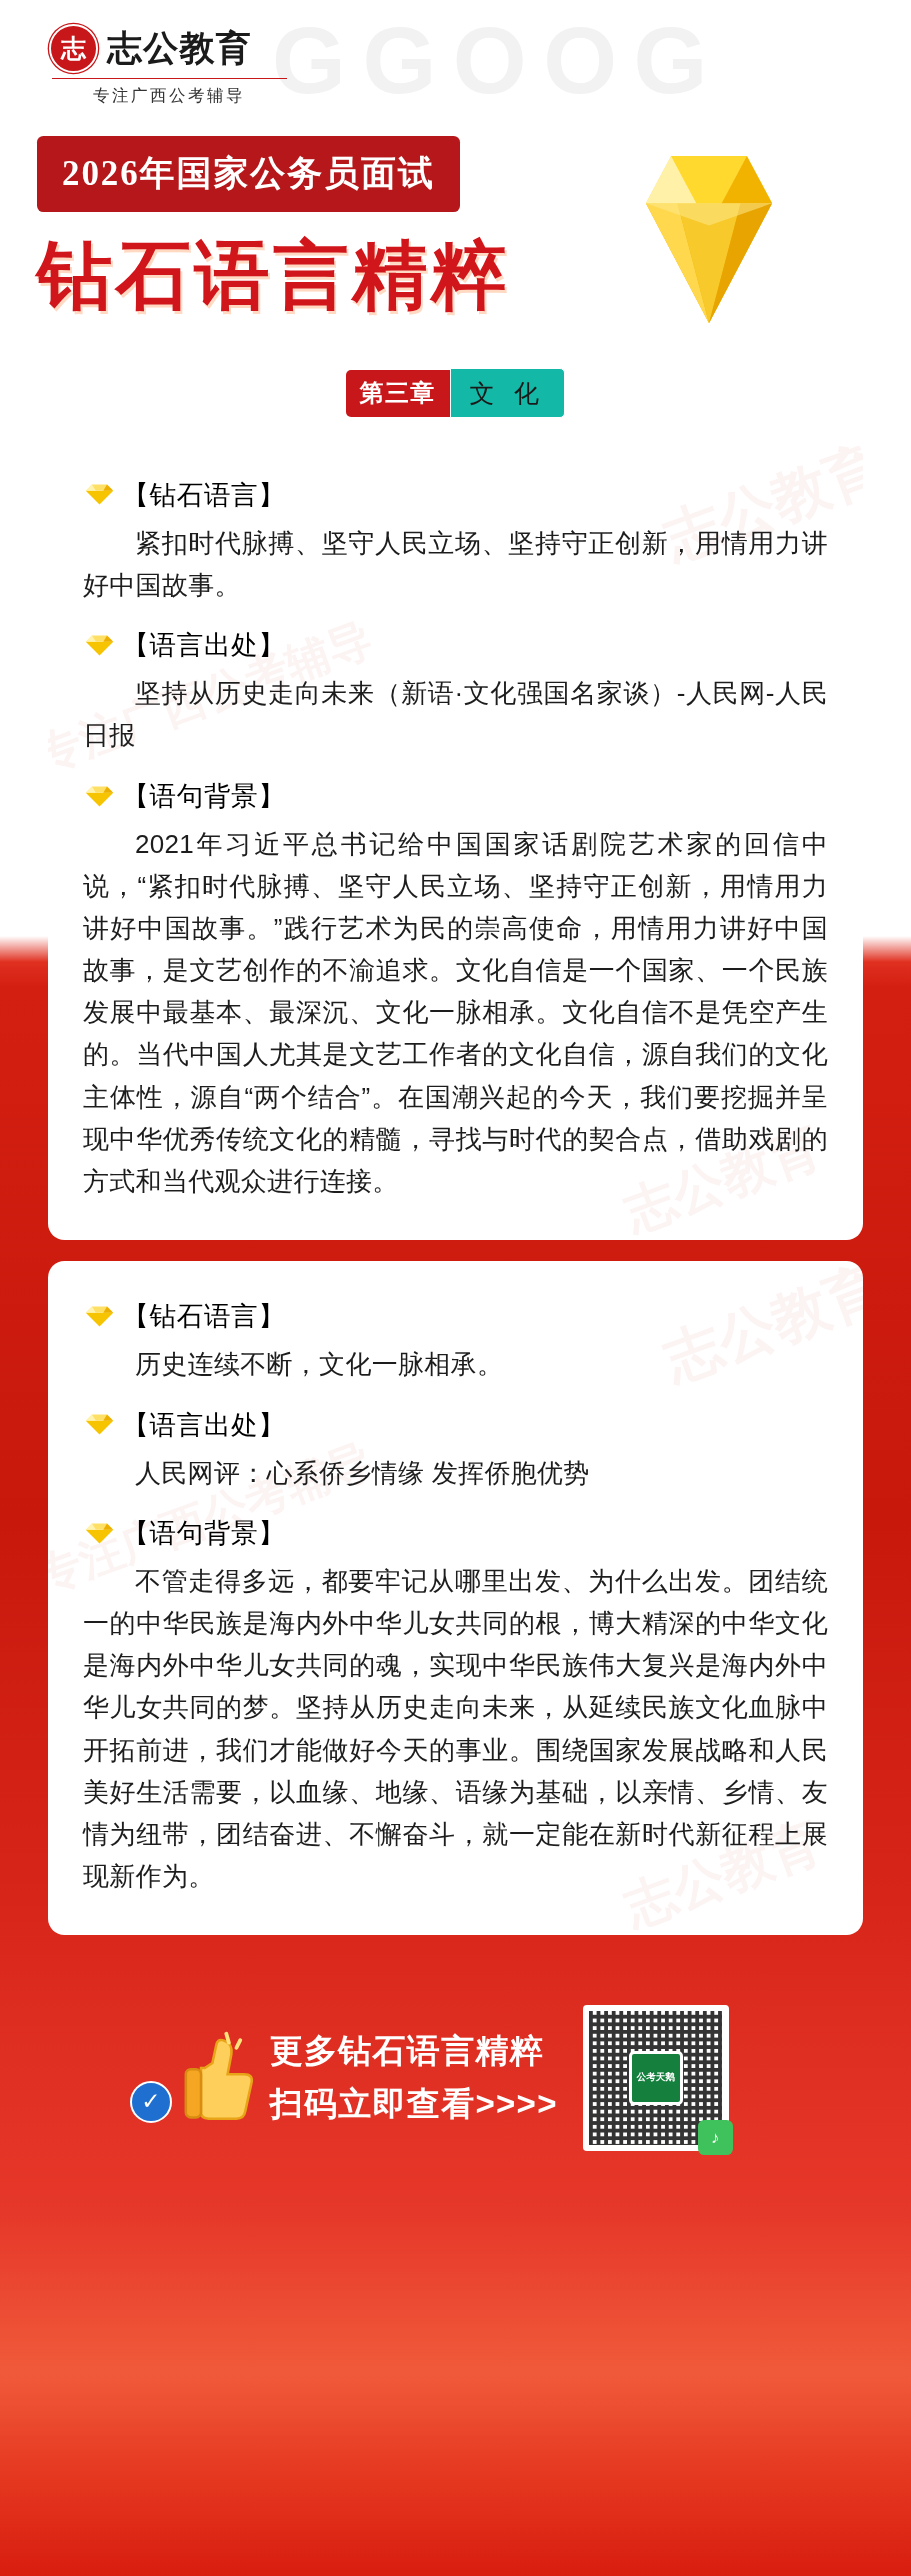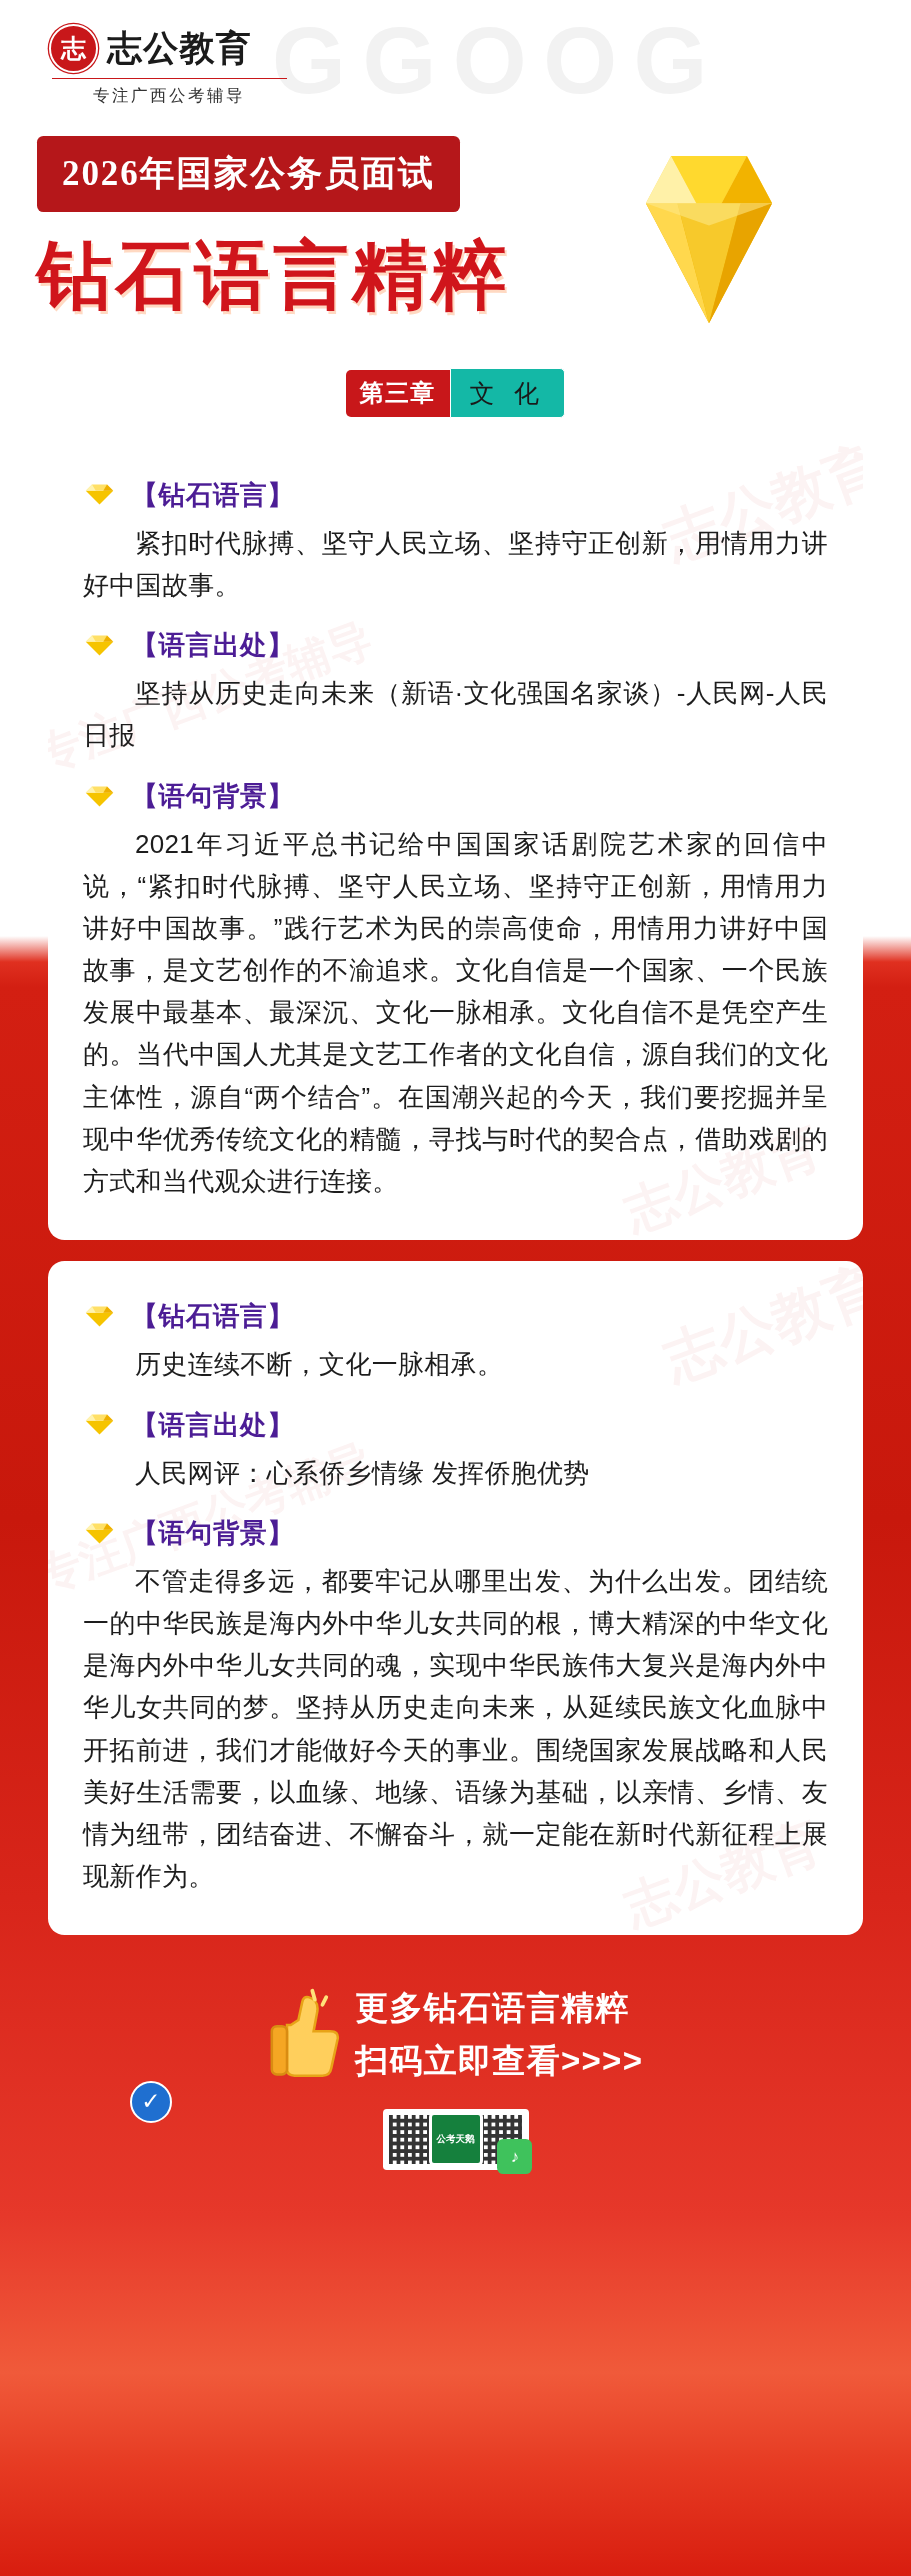--- a/index.html
+++ b/index.html
@@ -170,25 +170,24 @@
   .sect { margin-top:3.8px; position:relative; z-index:2; }
   .sect + .sect { margin-top:21.5px; }
   .sect-head {
     display:flex;
     align-items:center;
     gap:6.3px;
     margin-bottom:8.9px;
   }
   .gem-icon { width:33px; height:25px; flex:0 0 auto; }
   .sect-title {
-    color:#4c1d95;
+    color:#000000;
     font-size:26.6px;
-    font-weight:bold;
+    font-weight:normal;
     letter-spacing:0.6px;
-    margin-left:9px;
   }
   .sect-body {
     font-size:26px;
     line-height:1.62;
     color:#1d1d1d;
     text-indent:2em;
     text-align:justify;
     letter-spacing:0.3px;
   }
 
@@ -196,21 +195,20 @@
   .footer {
     position:relative;
     z-index:3;
     margin-top:51px;
     height:184px;
     display:flex;
     align-items:center;
     justify-content:center;
     gap:25px;
     padding:0 60px;
-    flex-direction:column;
   }
   .footer-left { display:flex; align-items:center; gap:11.4px; }
   .thumb-icon { width:76px; height:95px; }
   .footer-text { color:#ffffff; }
   .footer-line1 {
     font-size:33px; font-weight:bold; letter-spacing:1.3px;
   }
   .footer-line2 {
     font-size:33px; font-weight:bold; letter-spacing:1.3px; margin-top:7.6px;
   }

